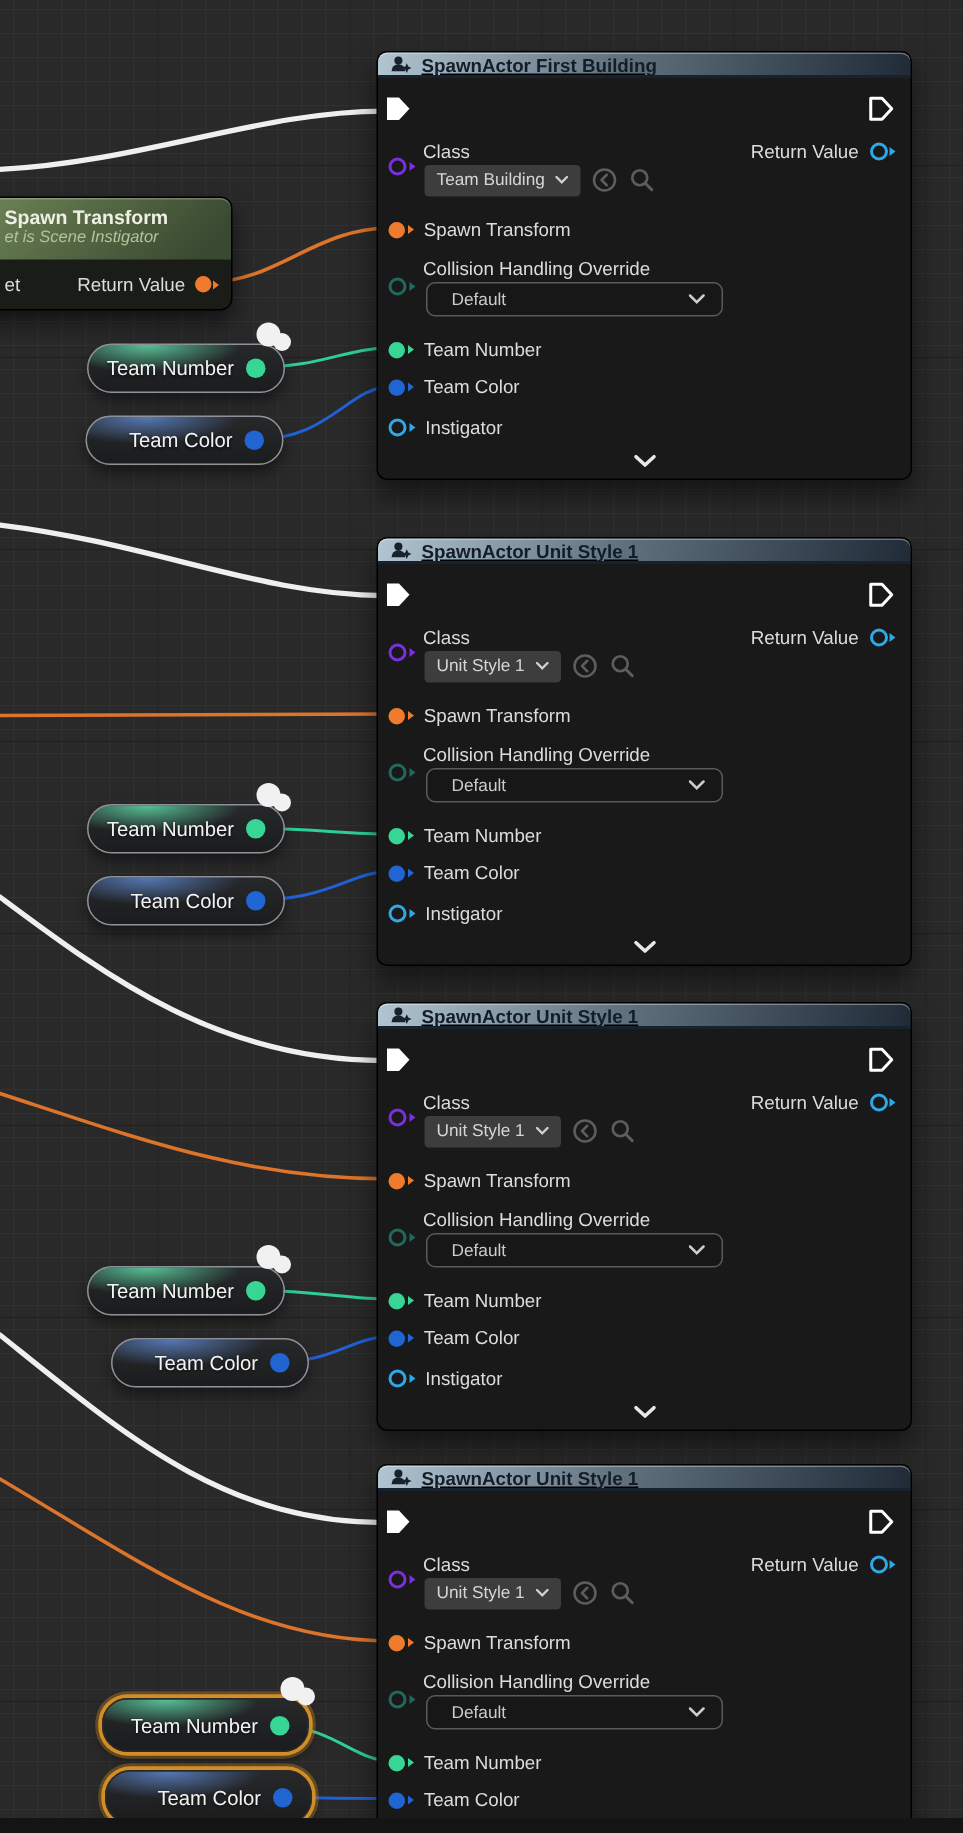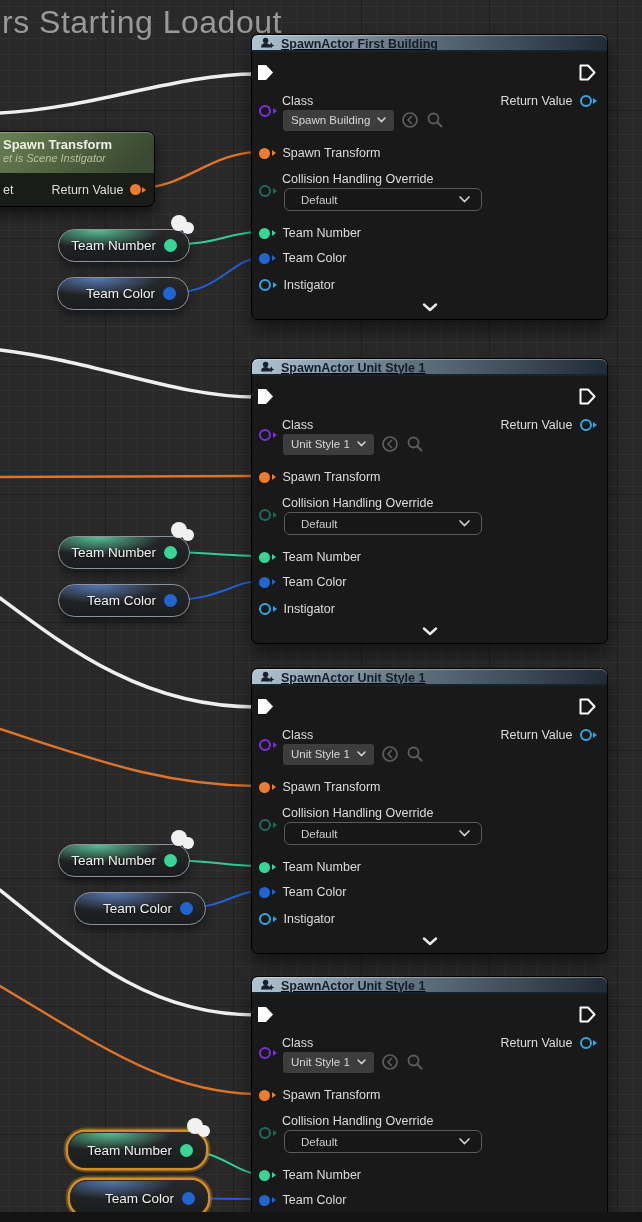--- a/index.html
+++ b/index.html
@@ -74,21 +74,20 @@
   .pill .bubble{position:absolute;right:-12px;top:-15px;width:30px;height:24px;}
   .pill .bubble .b1{position:absolute;left:0;top:0;width:16px;height:16px;border-radius:50%;background:var(--bubble);}
   .pill .bubble .b2{position:absolute;left:11px;top:7px;width:12px;height:12px;border-radius:50%;background:var(--bubble);}
   #bottom-strip{position:absolute;left:0;top:1212px;width:642px;height:10px;
     background:var(--bottom_strip);z-index:9;}
 </style>
 </head>
 <body>
 
 <div id="canvas">
-  <div id="graph-title">rs Starting Loadout</div>
 
   <svg id="wires" width="642" height="1222">
       <path d="M0,113 C95,108 175,74 256,74" fill="none" stroke="#efefef" stroke-width="3.5" stroke-linecap="round"></path>
       <path d="M139,188 C185,188 210,152 260,152" fill="none" stroke="#dd742b" stroke-width="2.4" stroke-linecap="round"></path>
       <path d="M168,245 C215,245 230,232 260,232" fill="none" stroke="#2fce96" stroke-width="2" stroke-linecap="round"></path>
       <path d="M170,293 C220,293 232,258 260,258" fill="none" stroke="#2062d6" stroke-width="2" stroke-linecap="round"></path>
       <path d="M0,350 C100,362 175,397 256,397" fill="none" stroke="#efefef" stroke-width="3.5" stroke-linecap="round"></path>
       <path d="M0,477 C100,477 185,476 260,476" fill="none" stroke="#dd742b" stroke-width="2.4" stroke-linecap="round"></path>
       <path d="M168,552 C215,553 232,556 260,556" fill="none" stroke="#2fce96" stroke-width="2" stroke-linecap="round"></path>
       <path d="M170,600 C220,600 234,581 260,581" fill="none" stroke="#2062d6" stroke-width="2" stroke-linecap="round"></path>
@@ -151,21 +150,21 @@
     <div class="row" style="right:10px;top:56px;">
       <span class="lbl">Return Value</span>
       <span class="pin hollow" style="--pc:var(--pin_object);">
         <span class="c"></span>
             <span class="t"></span>
       </span>
     </div>
 
     <div class="row" style="left:31px;top:75px;">
       <span class="dd-small">
-        <span class="val">Spawn Building</span>
+        <span class="val">Team Building</span>
         <svg width="9" height="6" viewBox="0 0 9 6">
           <path d="M1 1 L4.5 4.5 L8 1" fill="none" stroke="#cfcfcf" stroke-width="1.6" stroke-linecap="round"></path>
         </svg>
       </span>
       <span class="iconbtn">
         <svg width="18" height="18" viewBox="0 0 18 18">
           <circle cx="9" cy="9" r="7" fill="none" stroke="#5d5d5d" stroke-width="1.7"></circle>
           <path d="M10.5 5.5 L7 9 L10.5 12.5" fill="none" stroke="#5d5d5d" stroke-width="1.7" stroke-linecap="round" stroke-linejoin="round"></path>
         </svg>
       </span>

